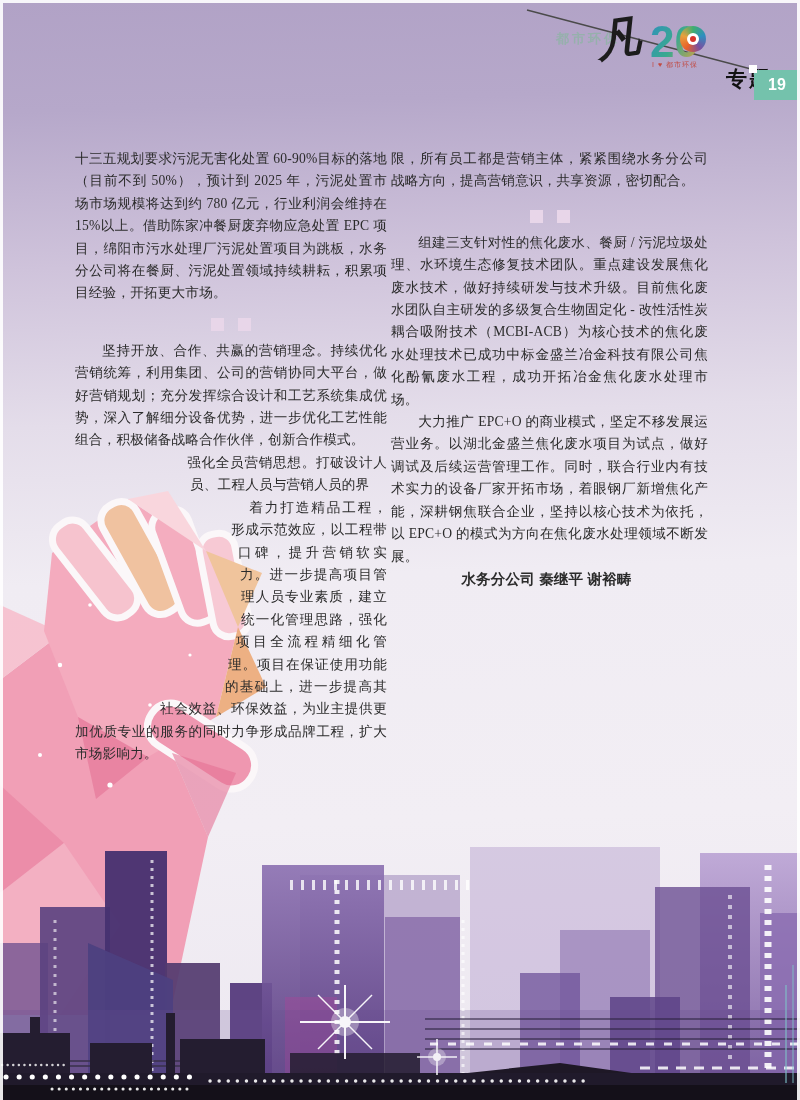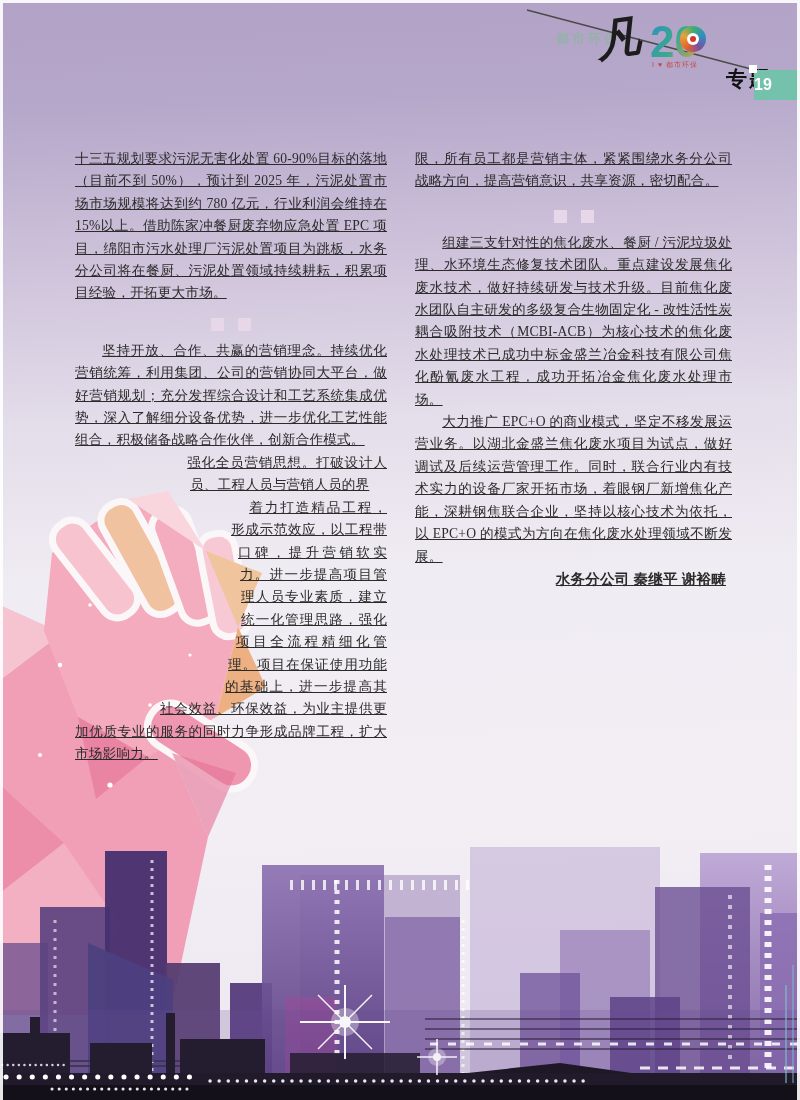--- a/index.html
+++ b/index.html
@@ -26,35 +26,35 @@
   .ring::after{content:"";position:absolute;left:7px;top:7px;width:12px;height:12px;
     border-radius:50%;background:#fff;}
   .ring .dot{position:absolute;left:10px;top:10px;width:6px;height:6px;border-radius:50%;
     background:#d7342c;z-index:2;}
   .logo20 .cap{position:absolute;left:2px;top:40px;font-family:"Liberation Sans",sans-serif;
     font-size:7px;color:#c24a42;white-space:nowrap;letter-spacing:1px;}
   .tag{position:absolute;left:726px;top:20px;font-family:"Liberation Sans",sans-serif;
     font-weight:bold;font-size:21px;color:#121212;z-index:21;letter-spacing:2px;margin-top:45px;}
   .diag{position:absolute;left:0;top:0;width:800px;height:120px;z-index:19;}
   .pagebox{position:absolute;left:754px;top:70px;width:46px;height:30px;background:#74c2ac;
-    z-index:22;display:flex;align-items:center;
+    z-index:22;display:flex;align-items:center;justify-content:center;
     font-family:"Liberation Sans",sans-serif;font-weight:bold;font-size:16px;color:#fff;}
   .sq-white{position:absolute;left:749px;top:65px;width:8px;height:8px;background:#fff;z-index:23;}
   
   .col{position:absolute;top:148px;font-size:13.6px;line-height:22.4px;text-align:justify;
-    z-index:10;letter-spacing:.2px;text-decoration:underline;}
+    z-index:10;letter-spacing:.2px;}
   .col-left{left:75px;width:312px;}
-  .col-right{left:415px;width:317px;}
+  .col-right{left:391px;width:317px;}
   .col p{margin:0;}
   .indent{text-indent:2em;}
   .sec{display:flex;align-items:center;justify-content:center;gap:14px;
     margin:13px 0 9px 0;font-family:"Liberation Sans",sans-serif;font-weight:bold;
     font-size:15px;color:#151515;letter-spacing:.5px;}
   .sec .sq{width:13px;height:13px;background:#e8d6e9;flex:0 0 auto;}
-  .byline{margin-top:8px;text-align:right;font-family:"Liberation Sans",sans-serif;
+  .byline{margin-top:8px;text-align:center;font-family:"Liberation Sans",sans-serif;
     font-weight:bold;font-size:14.5px;padding-right:6px;}
   
   .stair{float:left;clear:left;height:22.4px;}
   
   .fist{position:absolute;left:0;top:455px;width:270px;height:560px;z-index:2;}
   .city{position:absolute;left:0;bottom:0;width:800px;height:275px;z-index:5;}
 </style>
 </head>
 <body>
 

